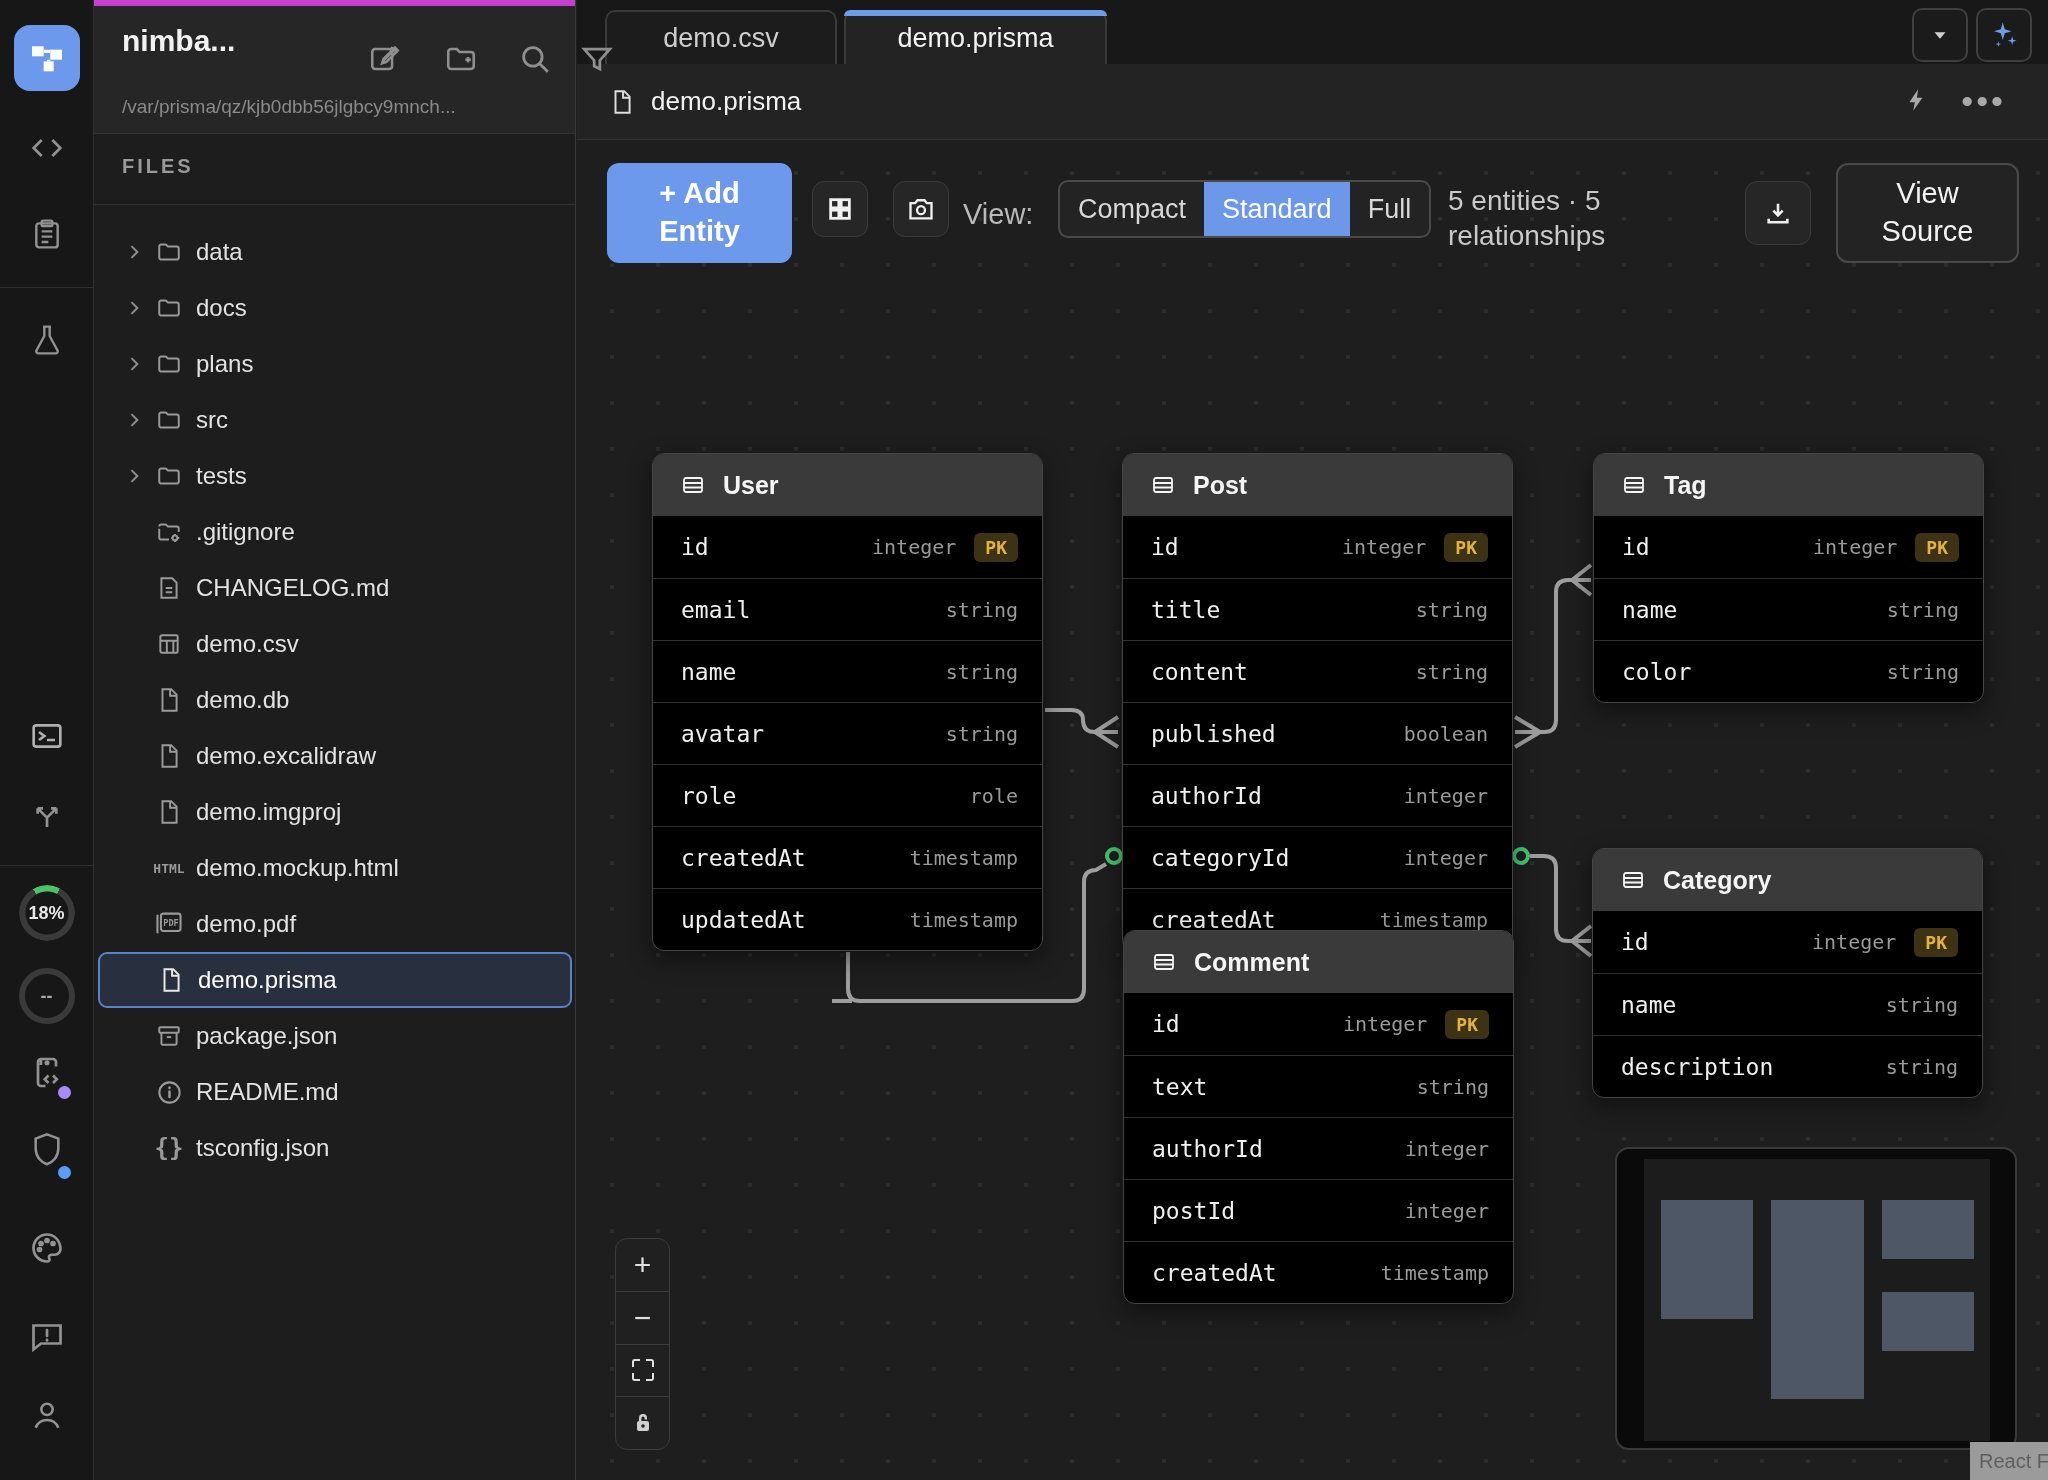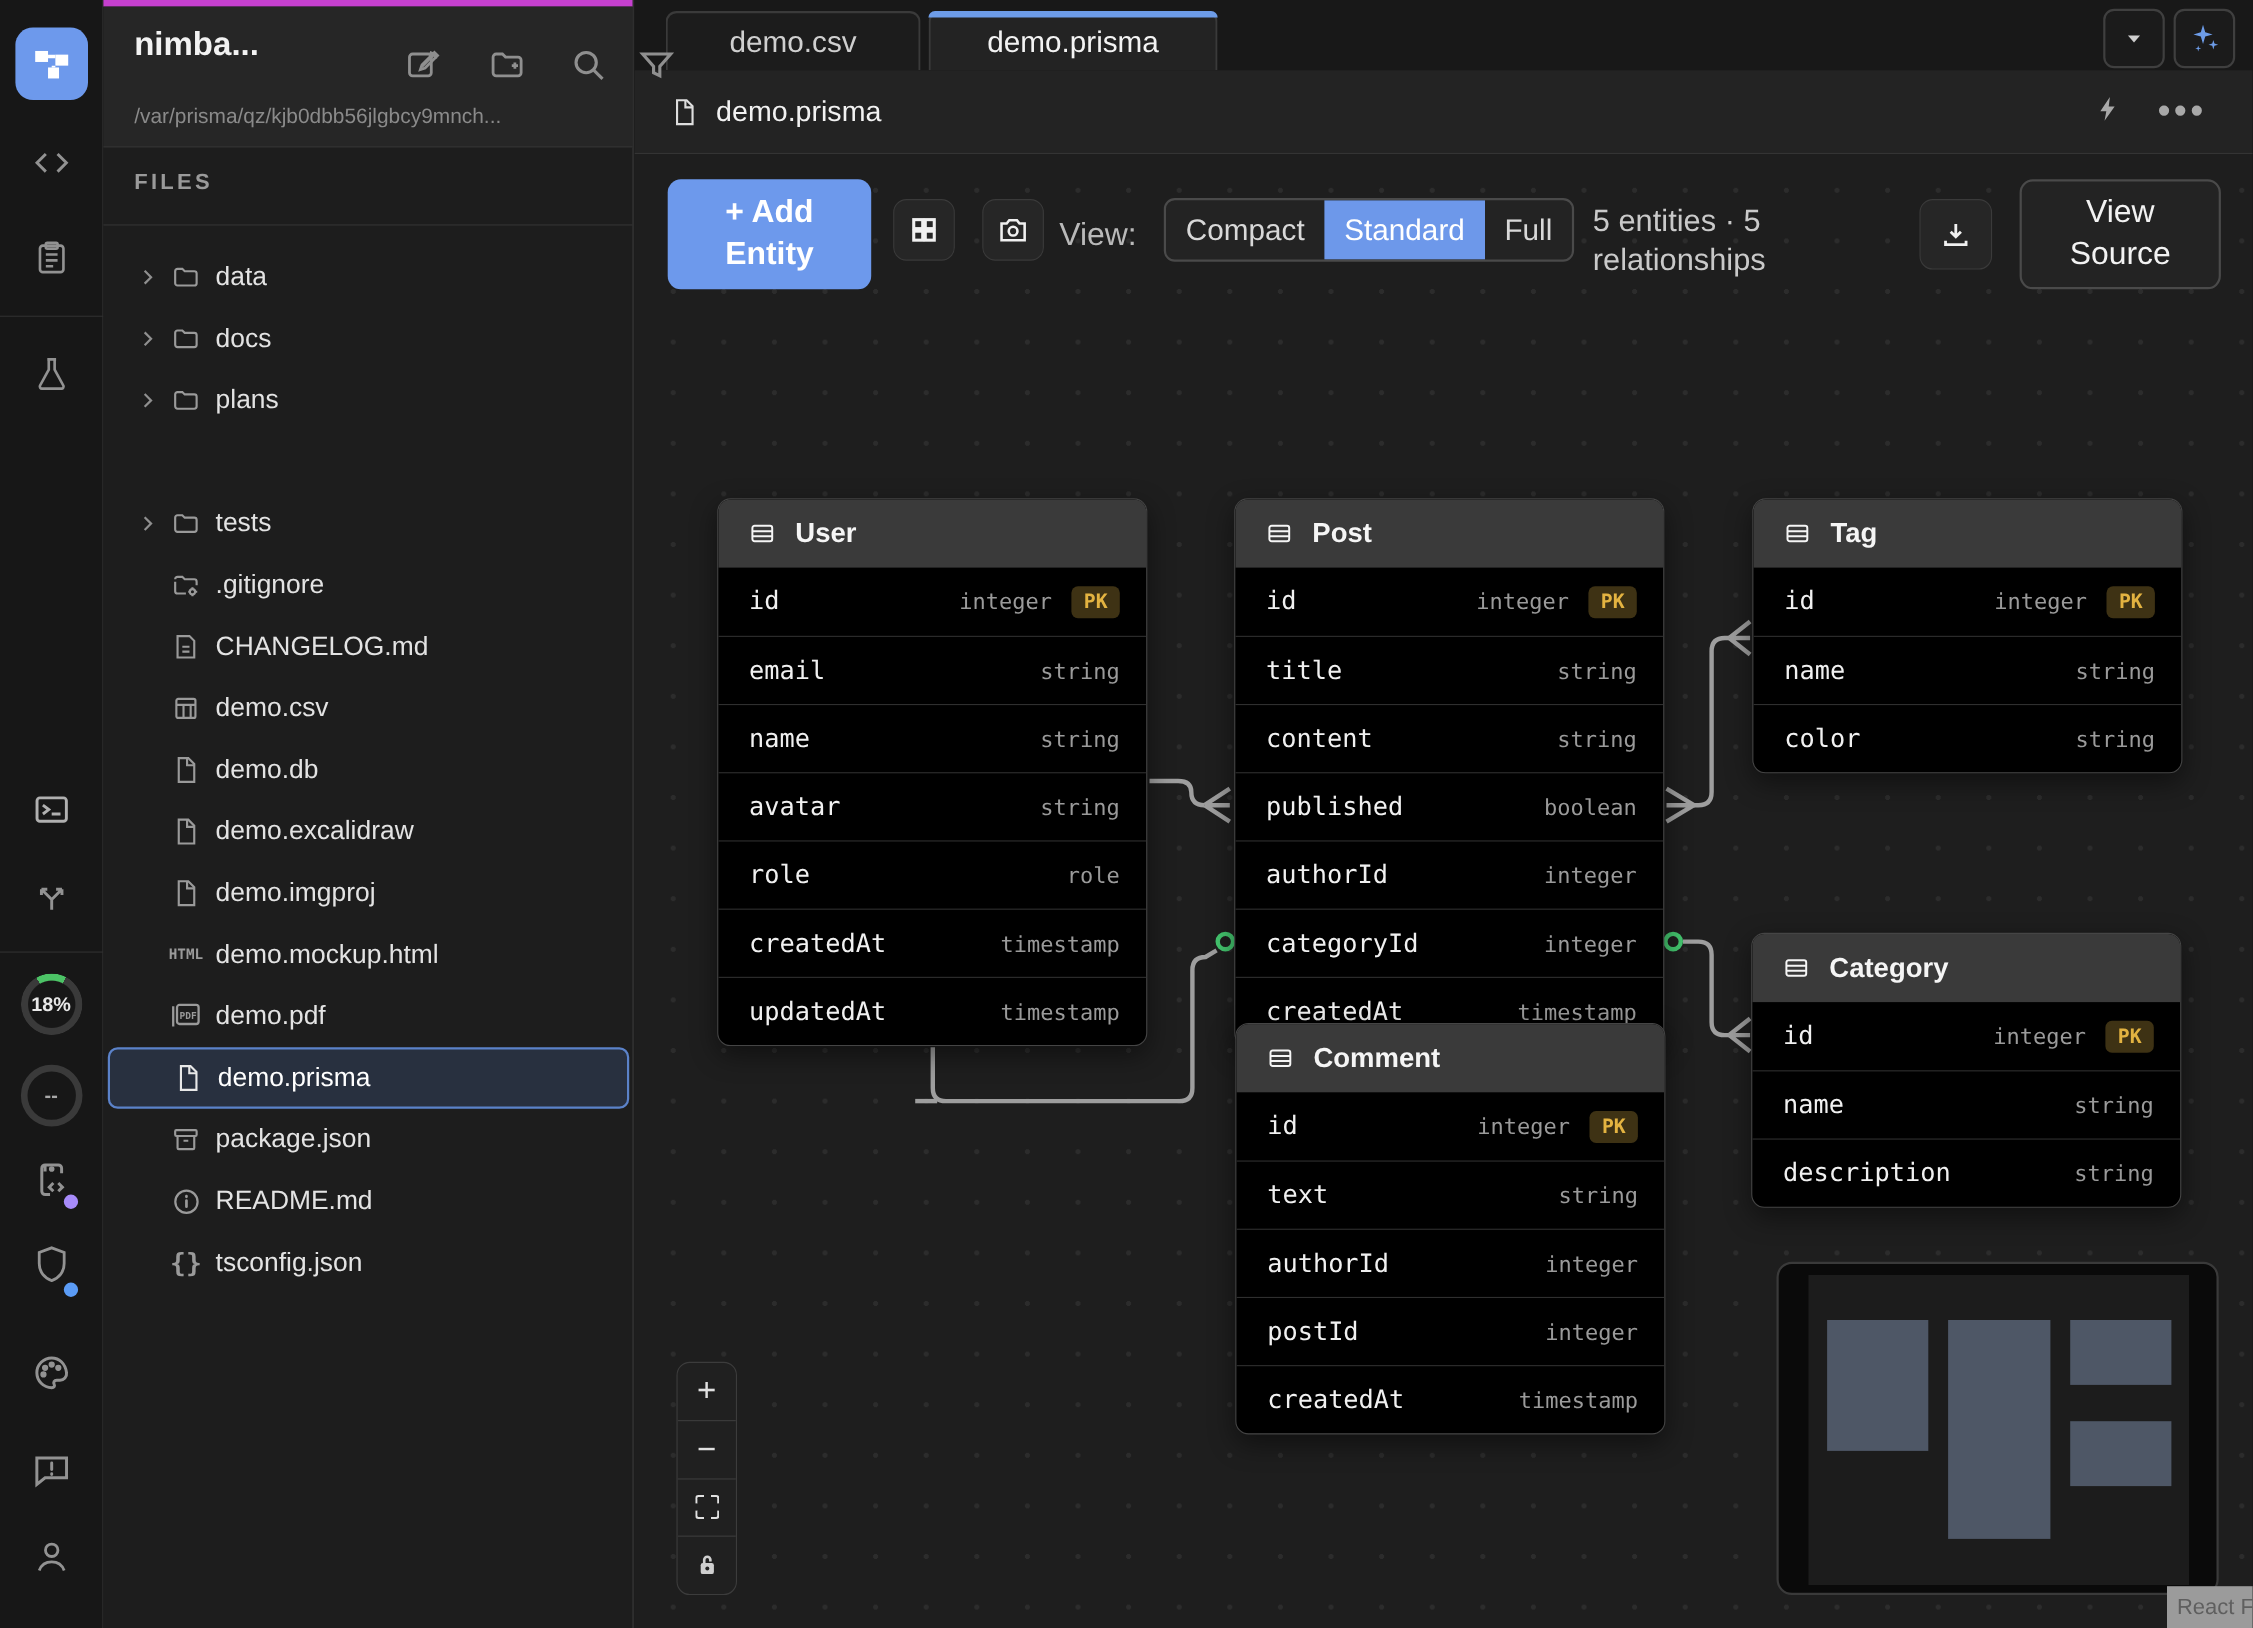--- a/index.html
+++ b/index.html
@@ -220,20 +220,33 @@
             <path d="M9 5l7 7-7 7"></path>
           </svg>
         </span>
         <span class="ficon">
           <svg width="28" height="26" viewBox="0 0 24 24" fill="none" stroke="#9a9a9a" stroke-width="1.8">
             <path d="M3 7a2 2 0 0 1 2-2h4l2 2h8a2 2 0 0 1 2 2v8a2 2 0 0 1-2 2H5a2 2 0 0 1-2-2z"></path>
           </svg>
         </span>
         <span class="flabel">plans</span>
       </div>
+    <div class="frow" style="top:392px">
+        <span class="chev">
+          <svg width="20" height="20" viewBox="0 0 24 24" fill="none" stroke="#8f8f8f" stroke-width="2.4">
+            <path d="M9 5l7 7-7 7"></path>
+          </svg>
+        </span>
+        <span class="ficon">
+          <svg width="28" height="26" viewBox="0 0 24 24" fill="none" stroke="#9a9a9a" stroke-width="1.8">
+            <path d="M3 7a2 2 0 0 1 2-2h4l2 2h8a2 2 0 0 1 2 2v8a2 2 0 0 1-2 2H5a2 2 0 0 1-2-2z"></path>
+          </svg>
+        </span>
+        <span class="flabel">src</span>
+      </div>
     <div class="frow" style="top:448px">
         <span class="chev">
           <svg width="20" height="20" viewBox="0 0 24 24" fill="none" stroke="#8f8f8f" stroke-width="2.4">
             <path d="M9 5l7 7-7 7"></path>
           </svg>
         </span>
         <span class="ficon">
           <svg width="28" height="26" viewBox="0 0 24 24" fill="none" stroke="#9a9a9a" stroke-width="1.8">
             <path d="M3 7a2 2 0 0 1 2-2h4l2 2h8a2 2 0 0 1 2 2v8a2 2 0 0 1-2 2H5a2 2 0 0 1-2-2z"></path>
           </svg>

